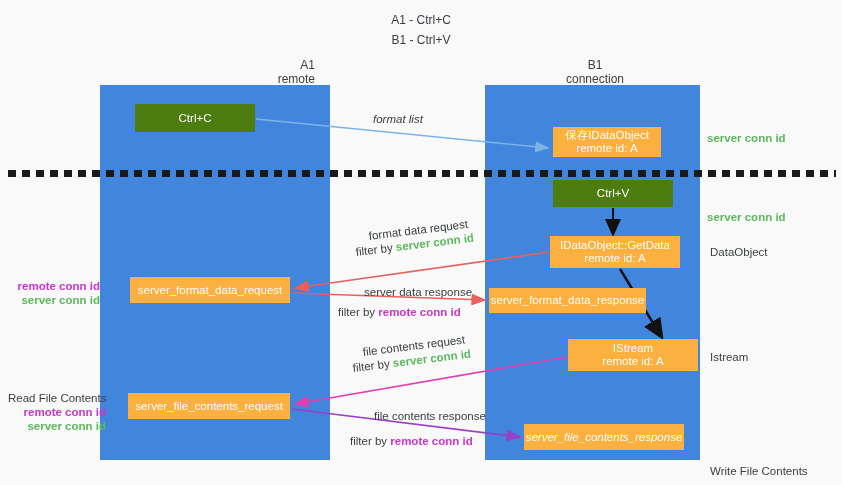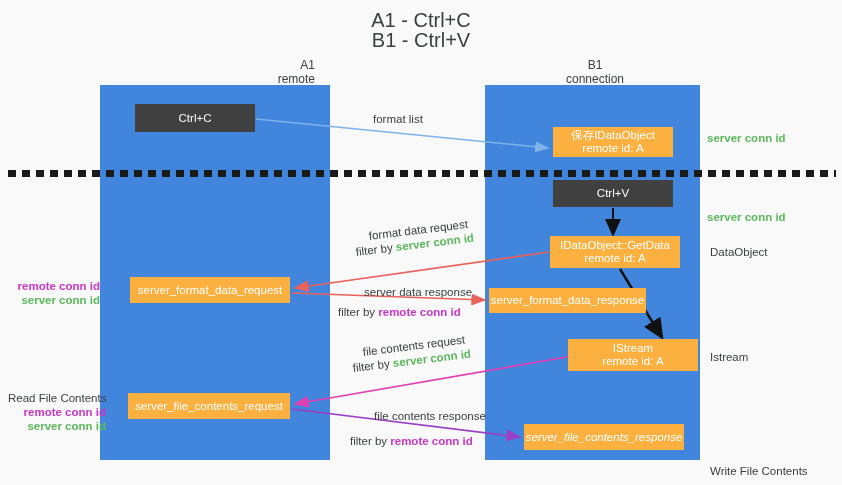--- a/index.html
+++ b/index.html
@@ -9,21 +9,21 @@
     font-family:"Liberation Sans", sans-serif;
     position:relative;
     overflow:hidden;
     color:#3c4043;
   }
   #stage{position:absolute;left:0;top:0;width:842px;height:485px;}
 
   
   .title{
     position:absolute;left:0;top:10px;width:842px;
-    text-align:center;font-size:20px;line-height:20px;color:#3c4043;
+    text-align:center;font-size:12px;line-height:20px;color:#3c4043;
   }
 
   
   .lane-head{
     position:absolute;text-align:center;font-size:12px;line-height:14px;color:#3c4043;
   }
 
   
   .lane{
     position:absolute;background:#4285dc;
@@ -36,27 +36,27 @@
     position:absolute;left:8px;top:170px;width:828px;height:7px;
     background-image:repeating-linear-gradient(to right,#1a1a1a 0px,#1a1a1a 8px,transparent 8px,transparent 14px);
   }
 
   
   .box{
     position:absolute;box-sizing:border-box;
     display:flex;flex-direction:column;align-items:center;justify-content:center;
     color:#ffffff;font-size:11.5px;line-height:13px;text-align:center;
   }
-  .box.green{background:#404040;}
+  .box.green{background:#4d7c0f;}
   .box.orange{background:#fbb040;}
   .box .l1{display:block;}
   .box .l2{display:block;}
 
   #boxCtrlC{left:135px;top:104px;width:120px;height:28px;}
-  #boxDataObj{left:553px;top:127px;width:120px;height:30px;}
+  #boxDataObj{left:553px;top:127px;width:108px;height:30px;}
   #boxCtrlV{left:553px;top:180px;width:120px;height:27px;}
   #boxGetData{left:550px;top:236px;width:130px;height:32px;}
   #boxFmtReq{left:130px;top:277px;width:160px;height:26px;}
   #boxFmtRes{left:489px;top:288px;width:157px;height:25px;text-align:right;}
   #boxIStream{left:568px;top:339px;width:130px;height:32px;}
   #boxFileReq{left:128px;top:393px;width:162px;height:26px;}
   #boxFileRes{left:524px;top:424px;width:160px;height:26px;font-style:italic;}
 
   
   .side{
@@ -74,21 +74,21 @@
 
   #leftAnn1{left:8px;top:279px;text-align:right;width:92px;}
   #leftAnn2{left:8px;top:391px;text-align:right;width:98px;}
   #leftAnn2 .hdr{color:#3c4043;font-weight:normal;display:block;}
 
   
   .flab{
     position:absolute;font-size:11.5px;line-height:14px;white-space:nowrap;
     color:#3c4043;
   }
-  #labFormatList{left:373px;top:112px;}
+  #labFormatList{left:373px;top:112px;font-style:italic;}
 
   #labFdReq{left:368px;top:229px;transform:rotate(-7deg);transform-origin:left top;}
   #labFdReqF{left:355px;top:245px;transform:rotate(-7deg);transform-origin:left top;}
   #labFdRes{left:364px;top:285px;}
   #labFdResF{left:338px;top:305px;}
 
   #labFcReq{left:362px;top:345px;transform:rotate(-7deg);transform-origin:left top;}
   #labFcReqF{left:352px;top:361px;transform:rotate(-7deg);transform-origin:left top;}
   #labFcRes{left:374px;top:409px;}
   #labFcResF{left:350px;top:434px;}

